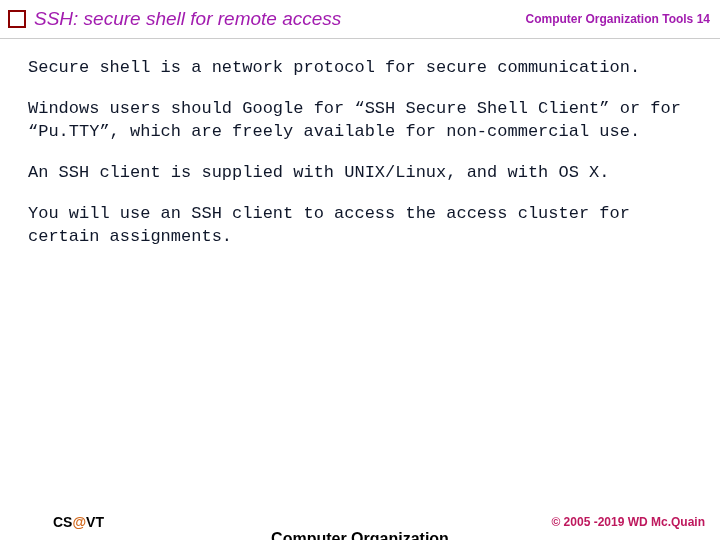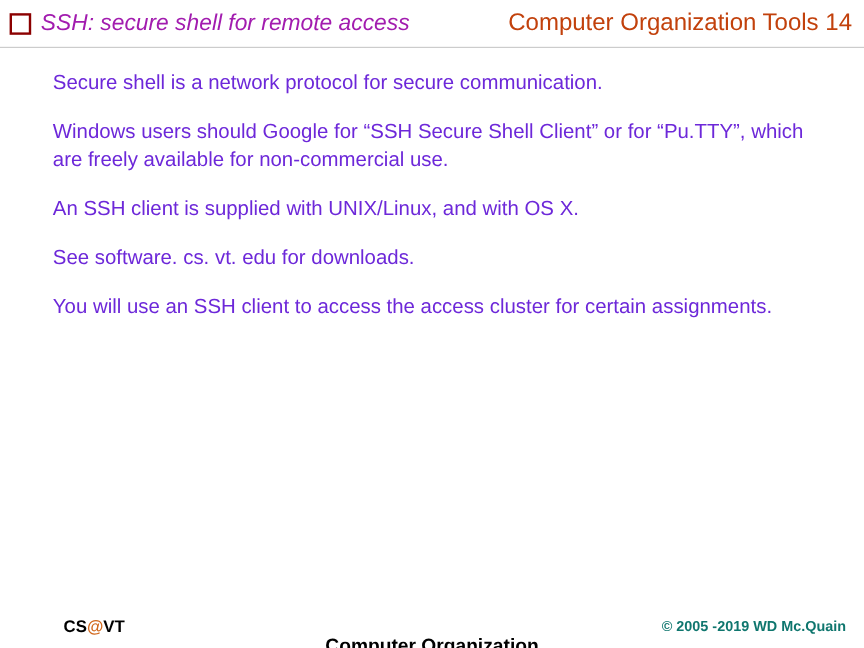--- a/index.html
+++ b/index.html
@@ -30,31 +30,31 @@
       flex-shrink: 0;
     }
     .slide-title {
       font-size: 19px;
       font-weight: normal;
       color: #a21caf;
       flex-grow: 1;
       font-style: italic;
     }
     .header-right {
-      font-size: 20px;
-      font-weight: normal;
-      color: #c2410c;
+      font-size: 12px;
+      font-weight: bold;
+      color: #a21caf;
       white-space: nowrap;
       margin-left: 20px;
     }
     .content {
-      padding: 18px 30px 0 44px;
-      font-family: Liberation Sans, sans-serif;
+      padding: 18px 30px 0 28px;
+      font-family: Liberation Mono, monospace;
       font-size: 17px;
-      color: #6d28d9;
+      color: #0f172a;
       line-height: 1.35;
     }
     .content p {
       margin-bottom: 18px;
     }
     .footer {
       position: absolute;
       bottom: 10px;
       left: 0;
       right: 0;
@@ -77,41 +77,40 @@
       font-size: 16px;
       font-weight: bold;
       color: #000;
       position: absolute;
       left: 50%;
       transform: translateX(-50%);
       margin-top: 33px;
     }
     .footer-right {
       font-size: 12px;
-      color: #0f766e;
+      color: #be185d;
       font-weight: bold;
     }
   </style>
 </head>
 <body>
 
 <div class="header">
   <div class="header-icon"></div>
   <div class="slide-title">SSH: secure shell for remote access</div>
   <div class="header-right">
     <span>Computer Organization Tools</span>
     <span>14</span>
   </div>
 </div>
 
 <div class="content">
   <p>Secure shell is a network protocol for secure communication.</p>
   <p>Windows users should Google for “SSH Secure Shell Client” or for “Pu.TTY”, which are freely available for non-commercial use.</p>
   <p>An SSH client is supplied with UNIX/Linux, and with OS X.</p>
-  <p>See software. cs. vt. edu for downloads.</p>
   <p>You will use an SSH client to access the access cluster for certain assignments.</p>
 </div>
 
 <div class="footer">
   <div class="footer-left">
     <span>CS</span><span class="at">@</span><span>VT</span>
   </div>
   <div class="footer-center">Computer Organization</div>
   <div class="footer-right">© 2005 -2019 WD Mc.Quain</div>
 </div>

